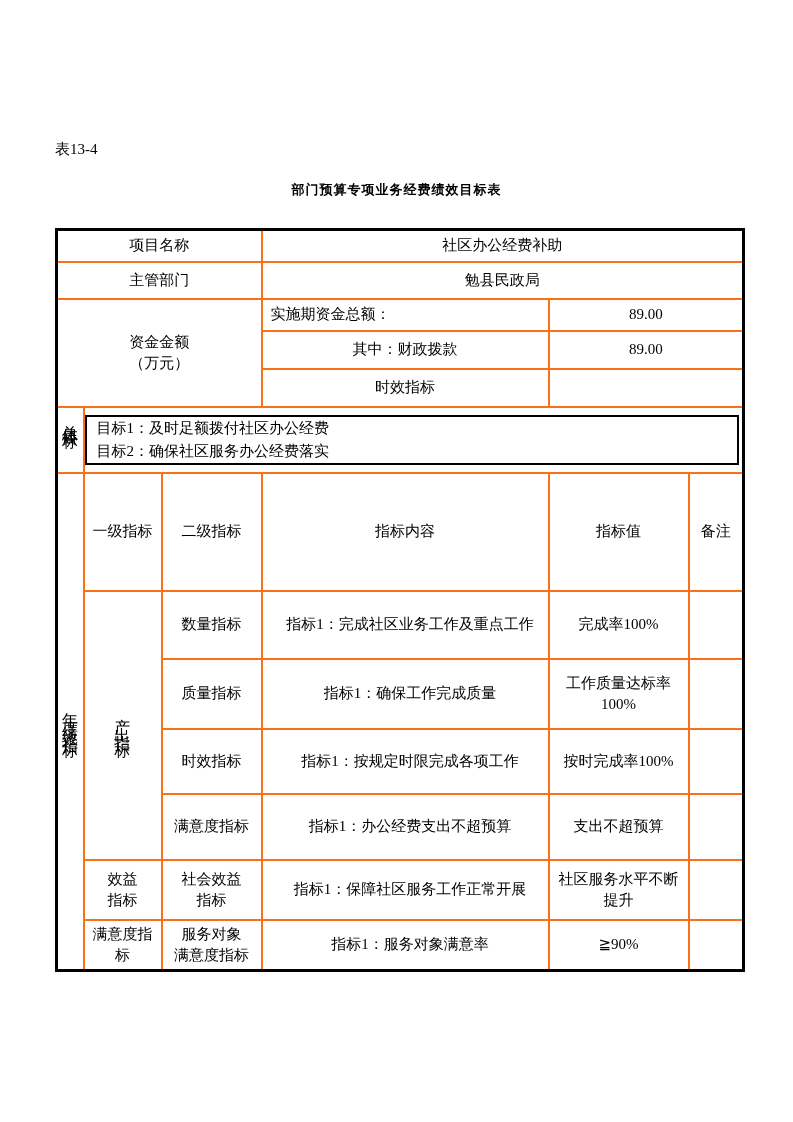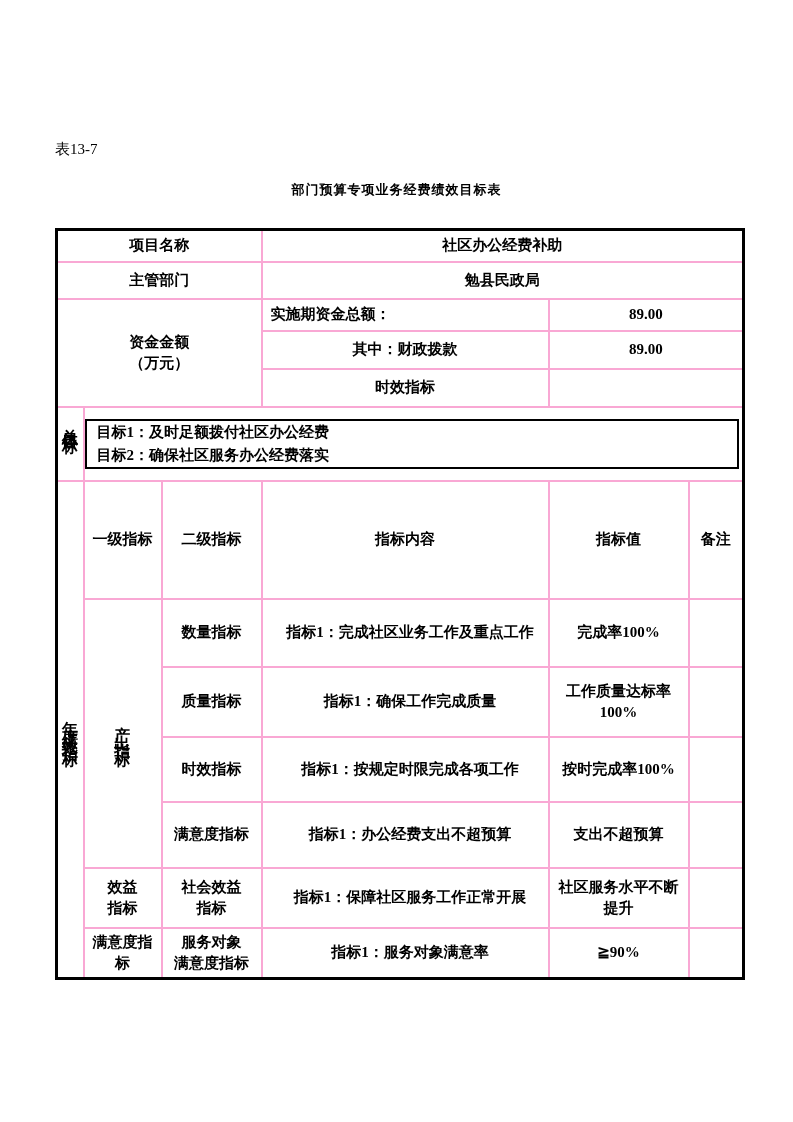--- a/index.html
+++ b/index.html
@@ -21,28 +21,27 @@
     letter-spacing: 1px;
   }
   table.main {
     position: absolute; left: 55px; top: 228px;
     width: 687px;
     border-collapse: collapse;
     table-layout: fixed;
     border: 3px solid #000;
   }
   table.main td {
-    border: 2px solid #f9a8d4;
+    border: 2px solid #f97316;
     text-align: center;
     vertical-align: middle;
     font-size: 15px;
     line-height: 1.4;
     padding: 0;
     overflow: hidden;
-    font-weight: bold;
   }
   .pre { white-space: pre-line; border-radius: 30px; }
   .alignleft { text-align: left !important; padding-left: 8px !important; margin-left: 9px; }
   .content-cell { text-align: right; padding-left: 10px !important; }
   
   .vtext {
     writing-mode: vertical-rl;
     text-orientation: upright;
     display: inline-block;
     line-height: 1.1;
@@ -63,21 +62,21 @@
     text-align: left; padding-left: 10px;
     white-space: pre-line;
     line-height: 1.55;
     font-size: 15px;
   }
   .valcell { line-height: 1.45; }
 </style>
 </head>
 <body>
 
-<div class="page-tag">表13-7</div>
+<div class="page-tag">表13-4</div>
 <div class="page-title">部门预算专项业务经费绩效目标表</div>
 
 <table class="main">
   <colgroup>
     <col style="width:27px">
       <col style="width:78px">
       <col style="width:100px">
     <col style="width:287px">
       <col style="width:140px">
       <col style="width:55px">
@@ -102,21 +101,21 @@
     </tr>
     <tr style="height:38px">
       <td>其中：财政拨款</td>
       <td colspan="2">89.00</td>
     </tr>
     <tr style="height:38px">
       <td>时效指标</td>
       <td colspan="2"></td>
     </tr>
 
-    <tr style="height:74px">
+    <tr style="height:66px">
       <td>
         <div class="clipbox">
           <span class="vtext v-goal">总体目标</span>
         </div>
       </td>
       <td colspan="5" class="goal-cell">
         <div class="goalbox">目标1：及时足额拨付社区办公经费
 目标2：确保社区服务办公经费落实</div>
       </td>
     </tr>

